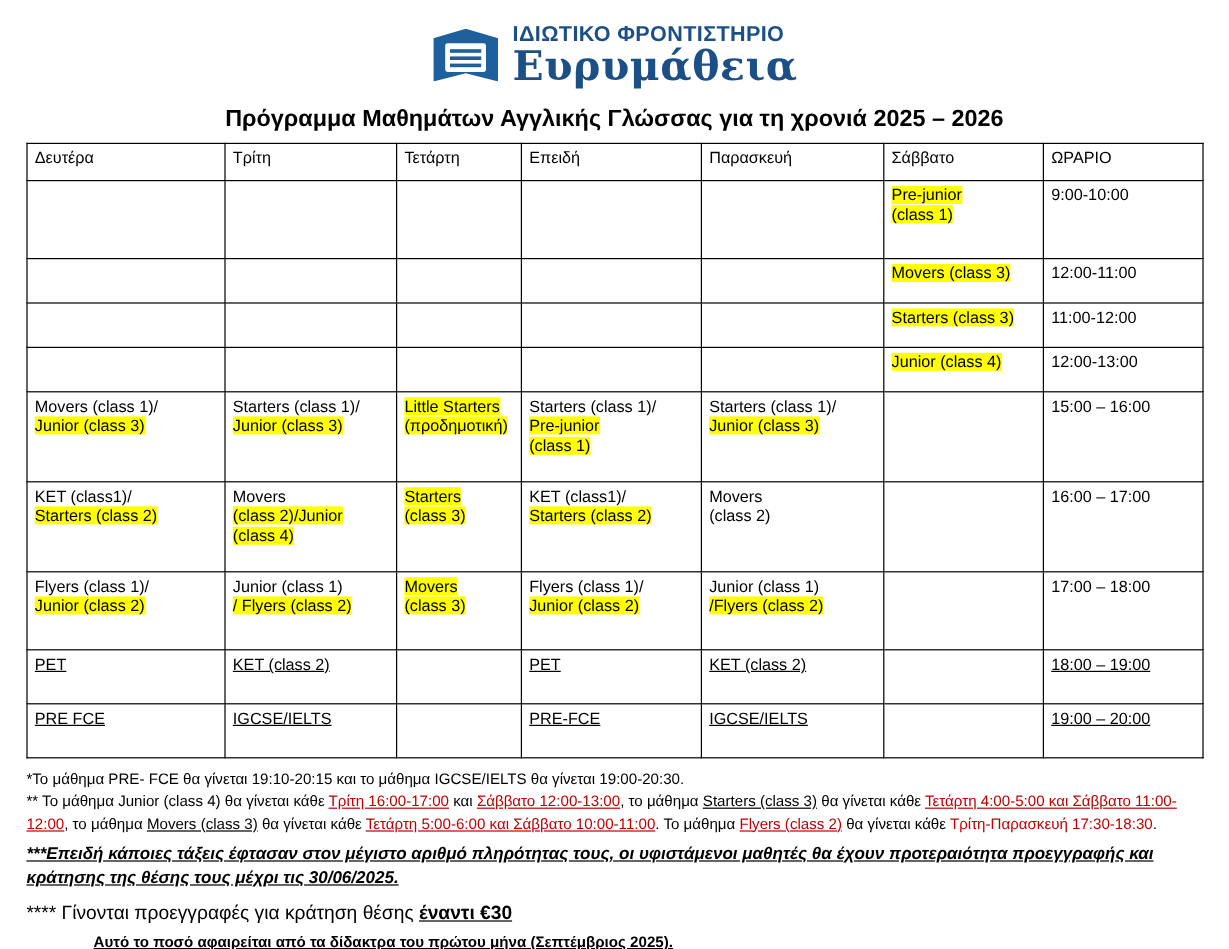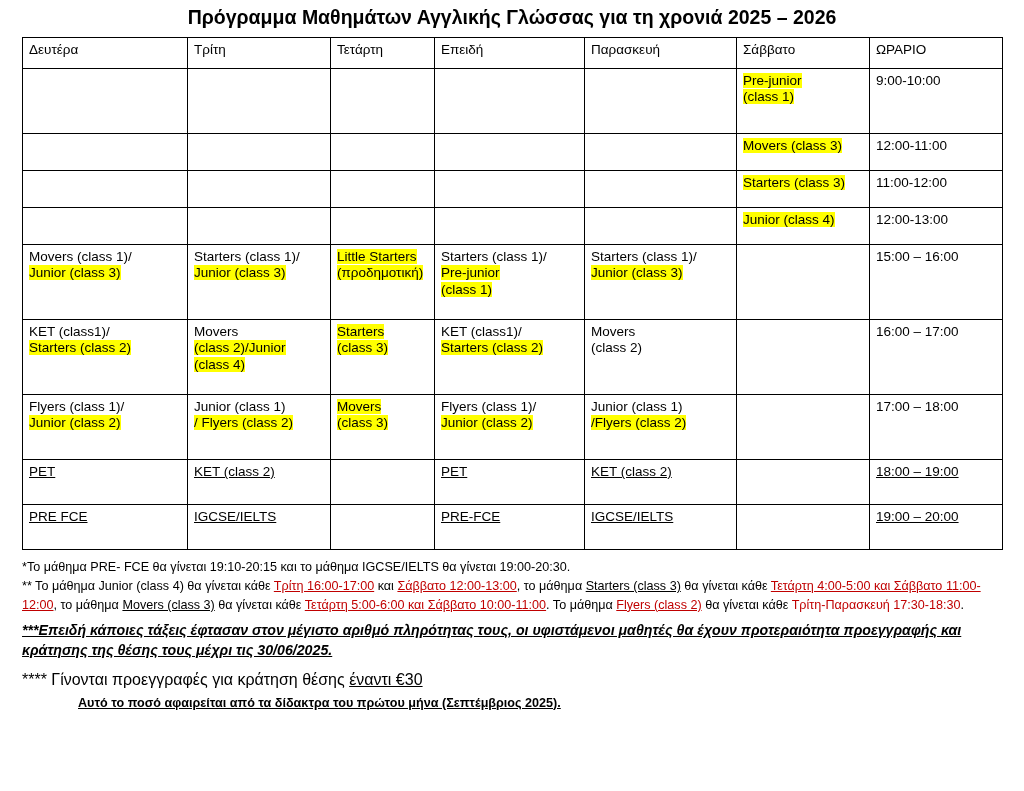--- a/index.html
+++ b/index.html
@@ -138,34 +138,47 @@
     font-style: italic;
     text-decoration: underline;
     margin-top: 7px !important;
     line-height: 1.4;
   }
   .note4 {
     font-size: 16px;
     margin-top: 7px !important;
   }
   .note4 .lead { font-weight: normal; }
-  .note4 .strongbit { font-weight: normal; text-decoration: underline; }
+  .note4 .strongbit { font-weight: bold; text-decoration: underline; }
   .note5 {
     font-size: 12.6px;
     font-weight: bold;
     text-decoration: underline;
     margin-top: 3px !important;
     padding-left: 56px;
   }
 </style>
 </head>
 <body>
 
 <div class="page">
 
+  <div class="logo-block">
+    <div class="logo-mark">
+      <div class="bk-blue"></div>
+      <div class="bk-white"></div>
+      <div class="bk-line l1"></div>
+      <div class="bk-line l2"></div>
+      <div class="bk-line l3"></div>
+    </div>
+    <div class="logo-text">
+      <div class="logo-top">ΙΔΙΩΤΙΚΟ ΦΡΟΝΤΙΣΤΗΡΙΟ</div>
+      <div class="logo-main">Ευρυμάθεια</div>
+    </div>
+  </div>
 
   <div class="doc-title">Πρόγραμμα Μαθημάτων Αγγλικής Γλώσσας για τη χρονιά 2025 – 2026</div>
 
   <div class="schedule-wrap">
     <table class="schedule">
       <colgroup>
         <col class="c1">
           <col class="c2">
           <col class="c3">
           <col class="c4">

